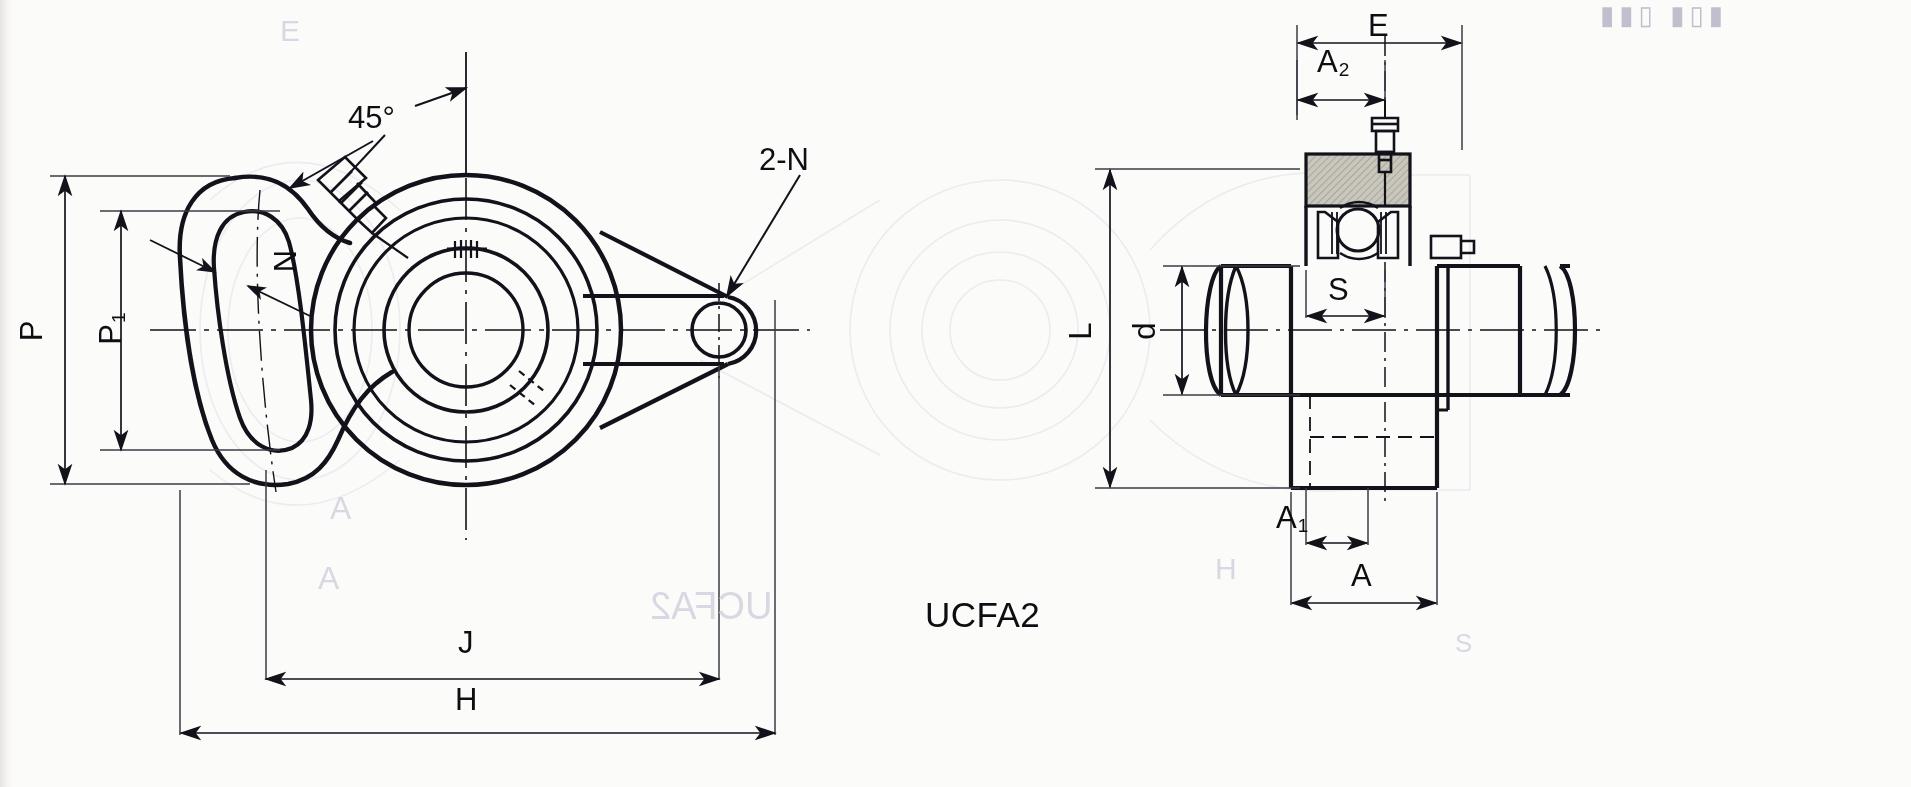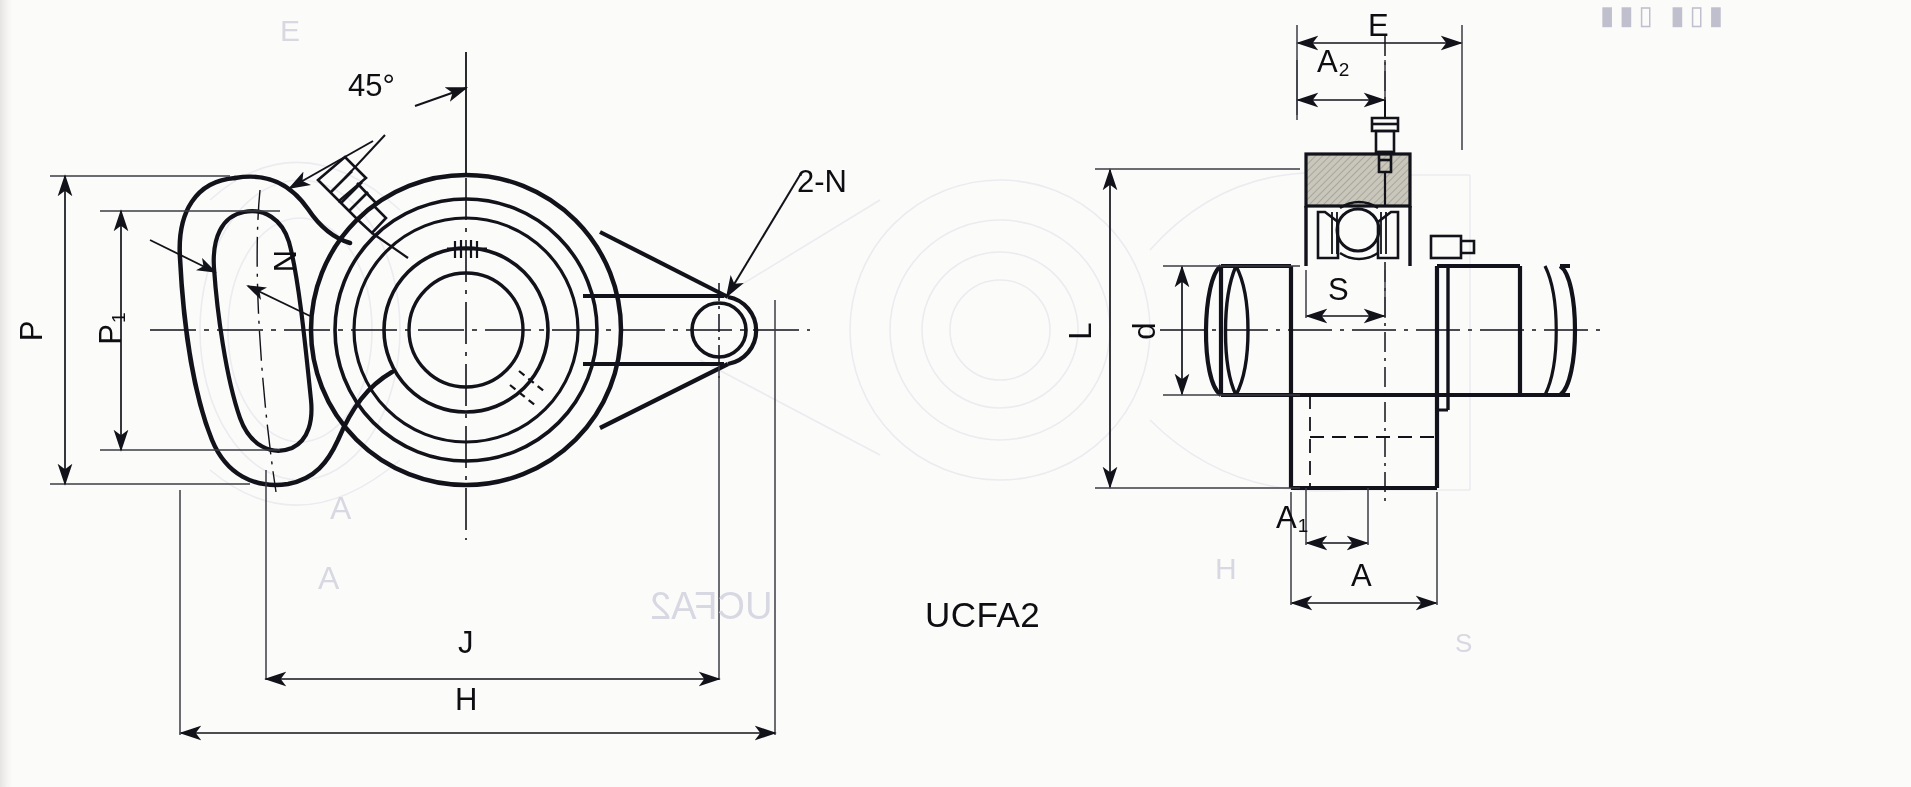--- a/index.html
+++ b/index.html
@@ -327,23 +327,23 @@
   </svg>
 
   <div class="ghost-text" style="left:280px; top:14px; font-size:30px;">E</div>
   <div class="ghost-text" style="left:330px; top:490px; font-size:32px;">A</div>
   <div class="ghost-text" style="left:318px; top:560px; font-size:32px;">A</div>
   <div class="ghost-text" style="left:650px; top:585px; font-size:38px; transform:scaleX(-1);">UCFA2</div>
   <div class="ghost-text" style="left:1215px; top:552px; font-size:30px;">H</div>
   <div class="ghost-text" style="left:1455px; top:628px; font-size:26px;">S</div>
   <div class="ghost-text" style="left:1600px; top:0px; font-size:26px; letter-spacing:5px; color:#bfbfcd;">▮▮▯ ▮▯▮</div>
 
-  <div class="dim-label lbl-big" style="left:348px; top:68px;">45°</div>
-
-  <div class="dim-label lbl-big" style="left:797px; top:142px;margin-top:22px;">2-N</div>
+  <div class="dim-label lbl-big" style="left:348px; top:100px;">45°</div>
+
+  <div class="dim-label lbl-big" style="left:759px; top:142px;">2-N</div>
 
   <div class="dim-label lbl-big rot90" style="left:271px; top:243px; width:30px; text-align:center;">N</div>
 
   <div class="dim-label lbl-big rot90" style="left:17px; top:313px; width:30px; text-align:center;">P</div>
 
   <div class="dim-label lbl-big rot90" style="left:88px; top:310px; width:46px; text-align:center;">
     <span>P</span><span class="sub">1</span>
   </div>
 
   <div class="dim-label lbl-big" style="left:458px; top:625px;">J</div>

